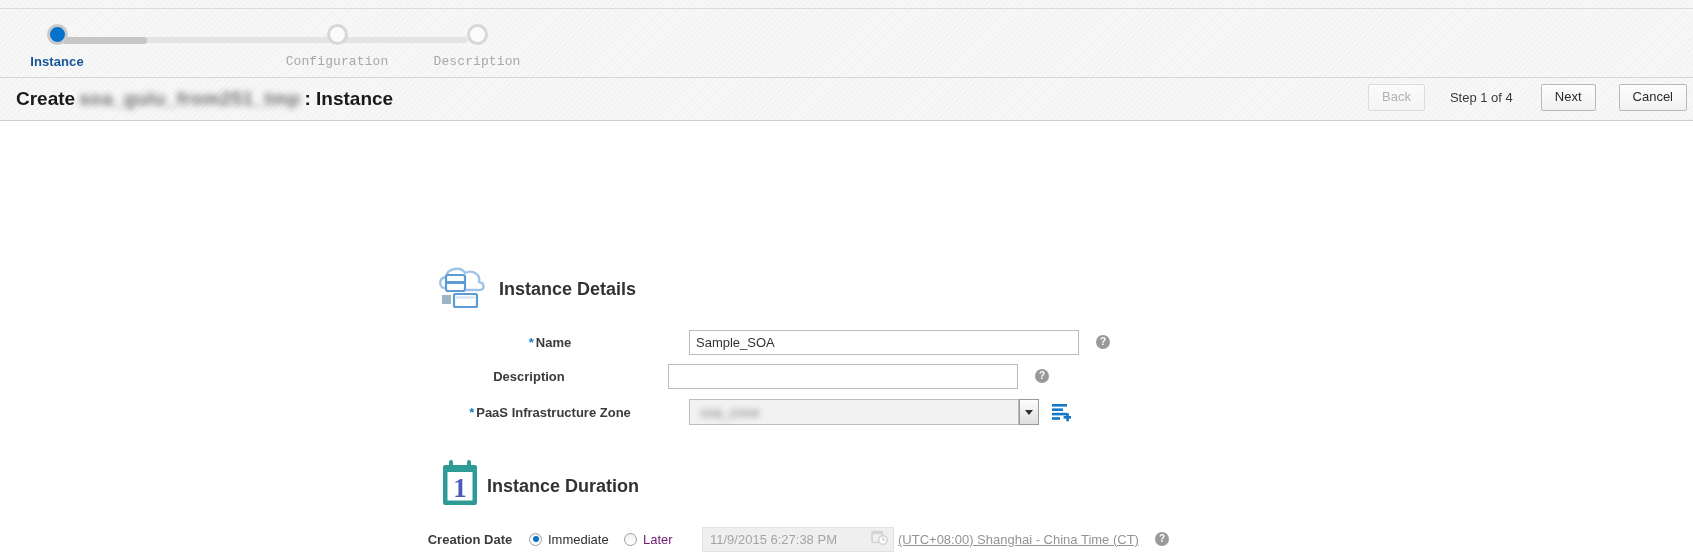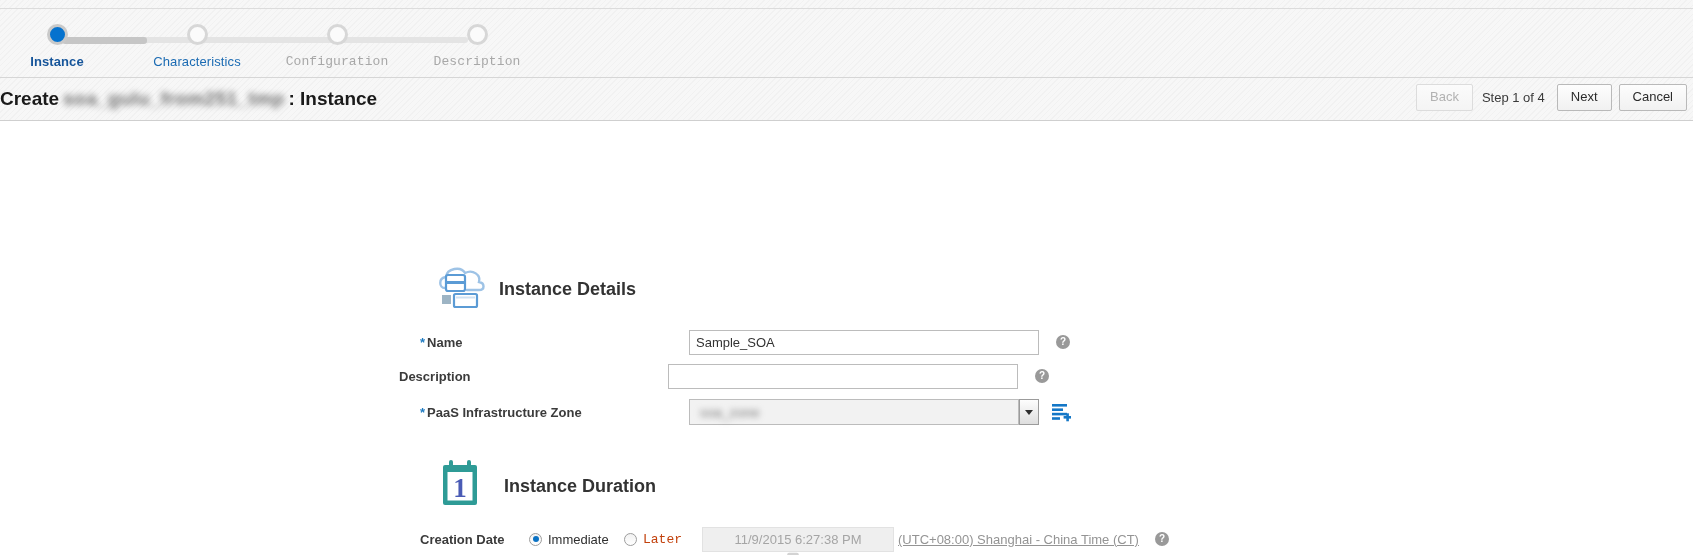--- a/index.html
+++ b/index.html
@@ -108,42 +108,42 @@
     height: 42px;
     border-bottom: 1px solid #cfcfcf;
     position: relative;
     display: flex;
     align-items: center;
   }
   #page-title {
     font-size: 19px;
     font-weight: bold;
     color: #1a1a1a;
-    padding-left: 0;
+    padding-left: 16px;
     white-space: nowrap;
     display: flex;
     align-items: flex-start;
     gap: 0px;
   }
   .redact {
     display: inline-block;
     color: #6e6e6e;
     filter: blur(3.4px);
     -webkit-filter: blur(3.4px);
     user-select: none;
     margin: 0 4px;
     letter-spacing: 0.4px;
   }
   #title-actions {
     position: absolute;
     right: 6px;
     top: 6px;
     display: flex;
     align-items: center;
-    gap: 0px;
+    gap: 16px;
   }
   .btn {
     font-family: "Liberation Sans", sans-serif;
     font-size: 13px;
     color: #2b2b2b;
     background: linear-gradient(to bottom, #fdfdfd 0%, #f1f1f1 100%);
     border: 1px solid #b9b9b9;
     border-radius: 2px;
     padding: 5px 13px 6px 13px;
     margin-left: 7px;
@@ -186,21 +186,21 @@
 
   
   .form-row {
     position: absolute;
     display: flex;
     align-items: center;
     height: 26px;
   }
   .fld-label {
     width: 0;
-    text-align: left;
+    text-align: center;
     font-size: 13px;
     font-weight: bold;
     color: #3b3b3b;
     white-space: nowrap;
     padding-right: 9px;
   }
   .req-star {
     color: #1f7bc1;
     font-size: 13px;
     margin-right: 2px;
@@ -297,36 +297,35 @@
     position: absolute;
     left: 2.5px; top: 2.5px;
     width: 6px; height: 6px;
     border-radius: 50%;
     background: #0a72c4;
   }
   .radio-label {
     font-size: 13px;
     color: #2f2f2f;
   }
-  .radio-label.muted { color: #c2410c; font-family: Liberation Mono, monospace; }
+  .radio-label.muted { color: #701a75; }
 
   .tz-text {
     font-size: 13px;
     color: #949494;
     white-space: nowrap;
   }
 
   .date-wrap {
     display: flex;
     align-items: center;
     height: 25px;
     background: #efefef;
     border: 1px solid #e2e2e2;
     box-sizing: border-box;
-    flex-direction: column;
   }
   .date-text {
     font-size: 13px;
     color: #a5a5a5;
     padding: 0 7px;
     line-height: 23px;
     white-space: nowrap;
   }
   .cal-icon { flex: none; margin-right: 5px; }
 </style>
@@ -338,24 +337,20 @@
 <div id="train-bar" class="hatch">
   <div id="train">
     <div class="train-line"></div>
     <div class="train-line-done"></div>
 
     <div class="train-step active" style="left:-5px;">
       <div class="train-dot active"></div>
       <div class="train-label">Instance</div>
     </div>
 
-    <div class="train-step visited" style="left:135px;">
-      <div class="train-dot"></div>
-      <div class="train-label">Characteristics</div>
-    </div>
 
     <div class="train-step disabled" style="left:275px;">
       <div class="train-dot"></div>
       <div class="train-label">Configuration</div>
     </div>
 
     <div class="train-step disabled" style="left:415px;">
       <div class="train-dot"></div>
       <div class="train-label">Description</div>
     </div>
@@ -390,21 +385,21 @@
         <rect x="19" y="32.5" width="19" height="2" fill="#cfe1f2"></rect>
       </svg>
     </span>
     <span class="section-title">Instance Details</span>
   </div>
 
   <div class="form-row" style="left:420px; top:208px; width:700px;">
     <span class="fld-label" style="width:260px;">
       <span class="req-star">*</span><span>Name</span>
     </span>
-    <input class="txtbox" style="width: 350px;" type="text" value="Sample_SOA">
+    <input class="txtbox" style="width: 390px;" type="text" value="Sample_SOA">
     <span class="help-icon" style="margin-left:17px;">?</span>
   </div>
 
   <div class="form-row" style="left:399px; top:242px; width:700px;">
     <span class="fld-label" style="width:260px;">
       <span>Description</span>
     </span>
     <input class="txtbox" style="width: 350px;" type="text" value="">
     <span class="help-icon" style="margin-left:17px;">?</span>
   </div>
@@ -436,21 +431,21 @@
   <div class="section-head" style="left:441px; top:338px;">
     <span>
       <svg width="46" height="52" viewBox="0 0 46 52" xmlns="http://www.w3.org/2000/svg">
         <rect x="8" y="1" width="4" height="10" rx="2" fill="#2e9b96"></rect>
         <rect x="26" y="1" width="4" height="10" rx="2" fill="#2e9b96"></rect>
         <rect x="2" y="6" width="34" height="40" rx="2" fill="#2e9b96"></rect>
         <rect x="6.5" y="13" width="25" height="28.5" fill="#ffffff"></rect>
         <text x="19" y="38" font-family="'Liberation Serif', serif" font-size="27" font-weight="bold" fill="#4a5bb5" text-anchor="middle">1</text>
       </svg>
     </span>
-    <span class="section-title" style="margin-left:17px;">Instance Duration</span>
+    <span class="section-title" style="margin-left:0;">Instance Duration</span>
   </div>
 
   <div class="form-row" style="left:420px; top:405px; width:790px;">
     <span class="fld-label" style="width:100px;">Creation Date</span>
 
     <div class="radio-group">
       <label class="radio-item" style="width:95px;">
         <span class="radio on"></span>
         <span class="radio-label">Immediate</span>
       </label>

